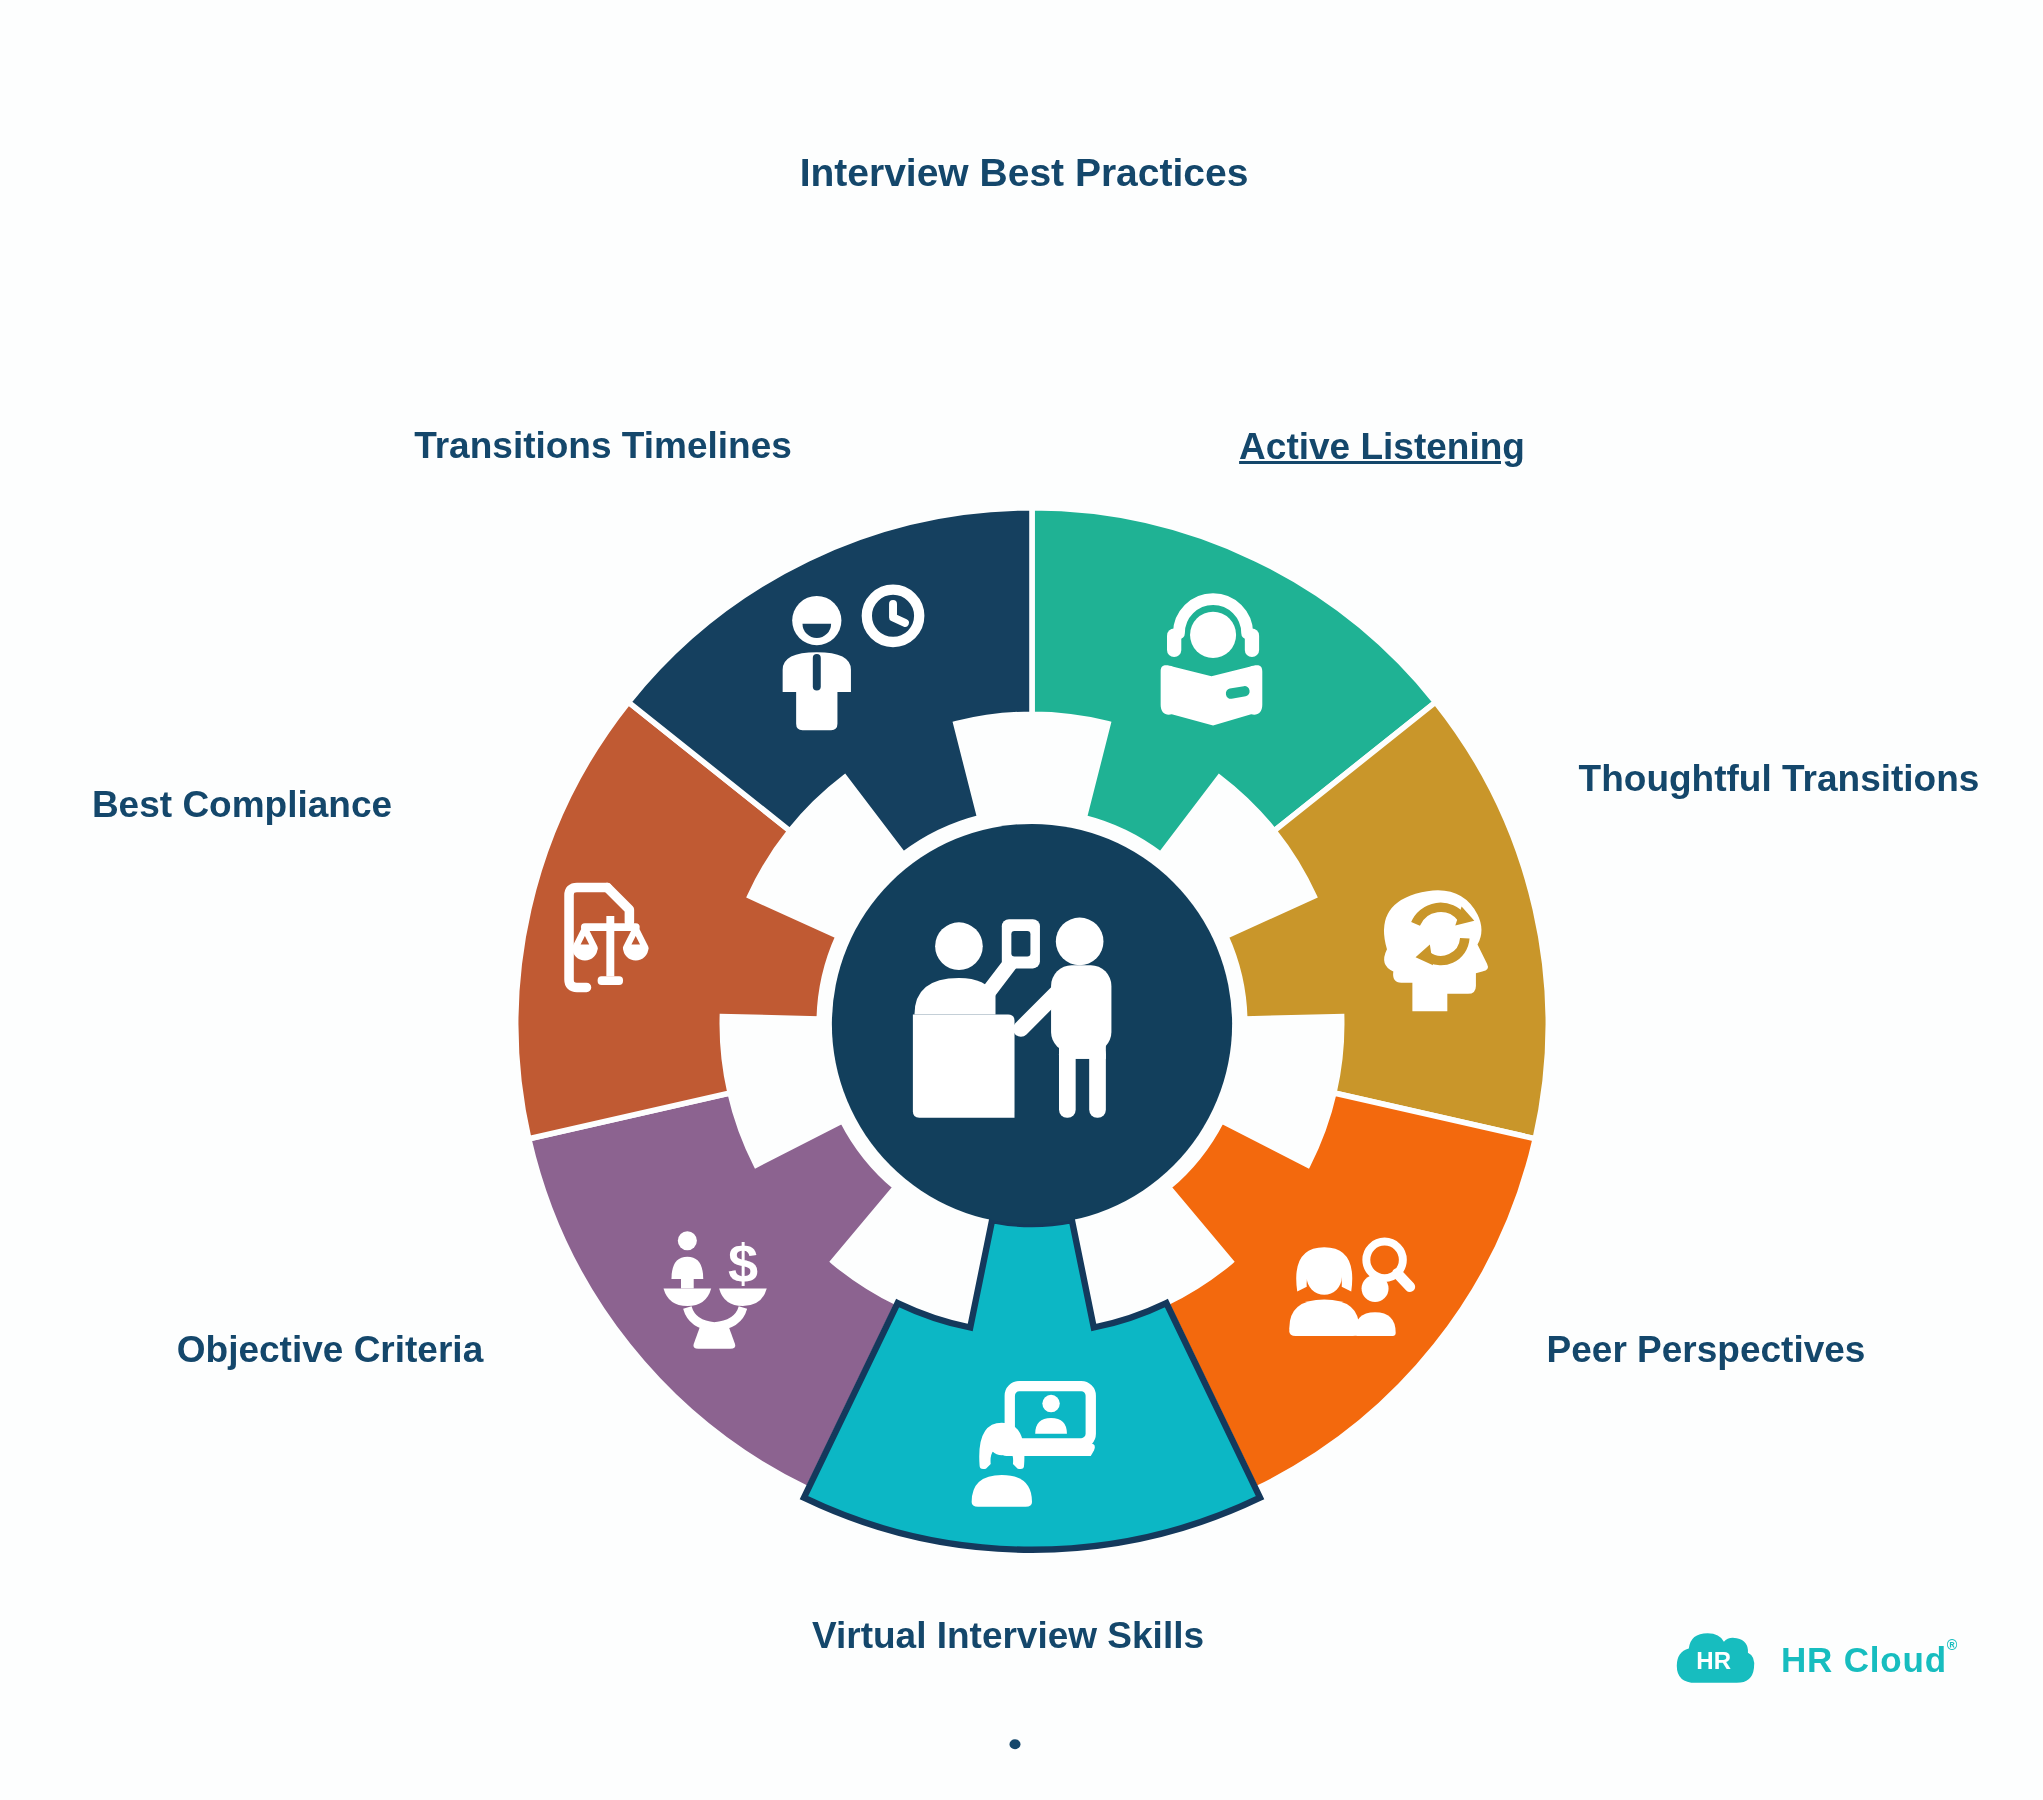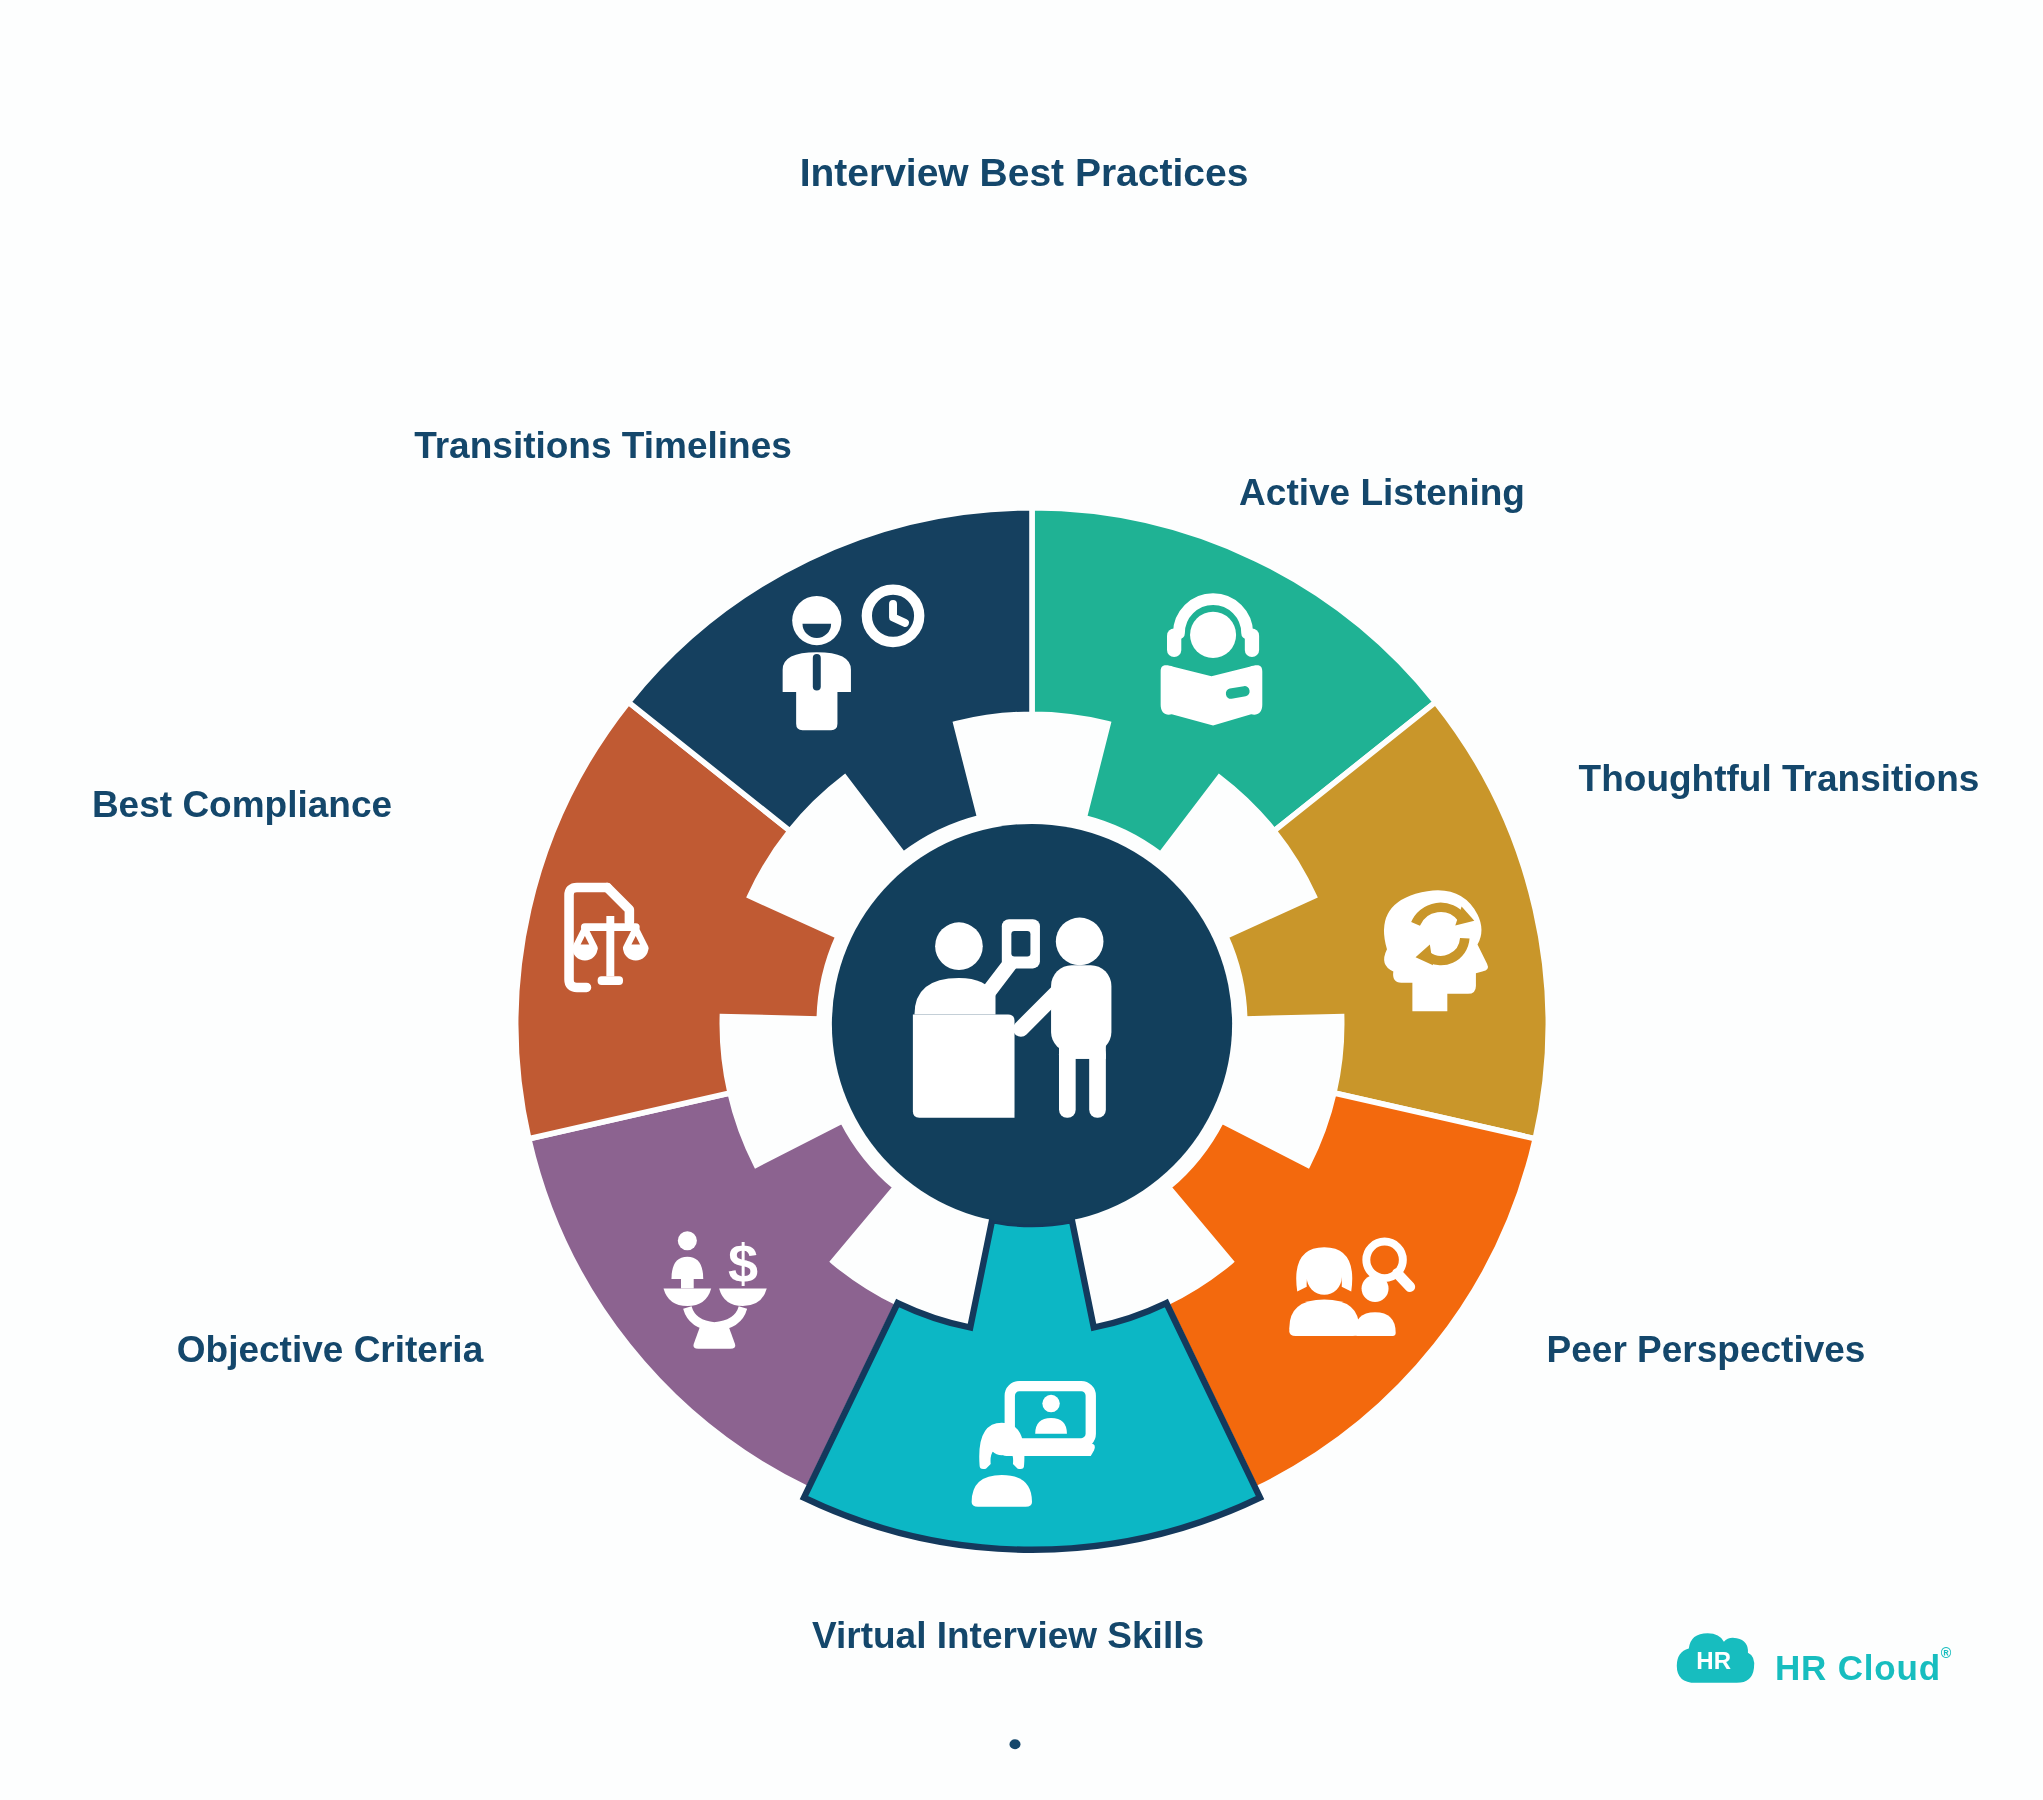--- a/index.html
+++ b/index.html
@@ -2,31 +2,31 @@
 <html style="font-size:12.7px"><head>
 <meta charset="utf-8">
 <style>
   html,body{margin:0;padding:0;background:#fdfefe;}
   .page{position:relative;width:2044px;height:1801px;background:#fdfefe;overflow:hidden;
         font-family:"Liberation Sans",sans-serif;}
   .title{position:absolute;left:1024px;top:173px;transform:translate(-50%,-50%);
          font-size:39px;font-weight:700;color:#14476b;white-space:nowrap;}
   .seg-label{position:absolute;transform:translate(-50%,-50%);font-size:37px;font-weight:700;
              color:#14476b;white-space:nowrap;}
-  .l-al{left:1382px;top:493px;}
+  .l-al{left:1382px;top:447px;text-decoration:underline;}
   .l-tt{left:1779px;top:779px;}
   .l-pp{left:1706px;top:1350px;}
   .l-vi{left:1008px;top:1636px;}
   .l-oc{left:330px;top:1350px;}
   .l-lc{left:242px;top:805px;}
   .l-rt{left:603px;top:446px;}
   .wheel{position:absolute;left:492px;top:484px;width:1080px;height:1080px;}
   .stray-dot{position:absolute;left:1015px;top:1744px;width:11px;height:9.5px;border-radius:50%;
              background:#14476b;transform:translate(-50%,-50%);}
-  .logo{position:absolute;left:1670px;top:1628px;display:flex;align-items:flex-end;gap:16px;}
+  .logo{position:absolute;left:1670px;top:1628px;display:flex;align-items:center;gap:22px;}
   .logo-badge{width:89px;height:60px;}
   .logo-text{font-size:35px;font-weight:700;color:#17bdbf;letter-spacing:0.8px;white-space:nowrap;}
   .logo-text sup{font-size:14.3px;font-weight:700;vertical-align:22px;}
 </style>
 <title>Interview Best Practices</title></head>
 <body>
 
 <div class="page">
 
   <div class="title">Interview Best Practices</div>

